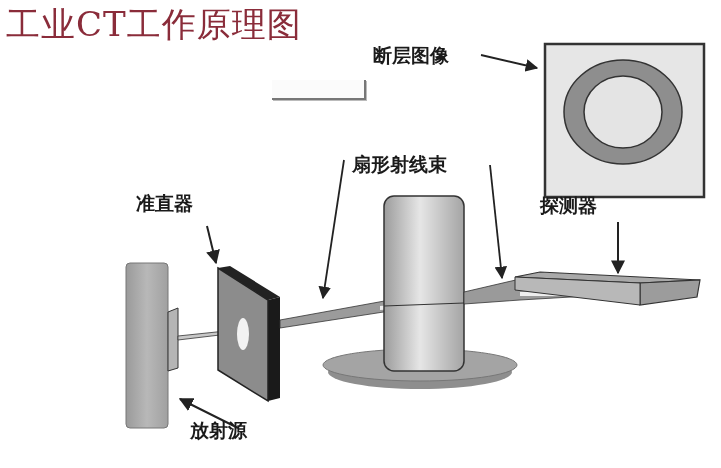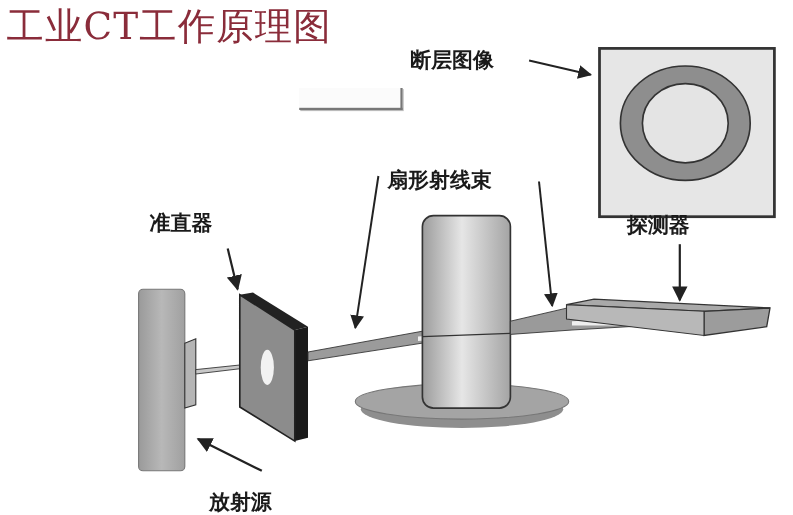--- a/index.html
+++ b/index.html
@@ -86,15 +86,15 @@
   <line x1="481" y1="55" x2="537" y2="68" stroke="#222" stroke-width="1.8" marker-end="url(#arrow)"></line>
   <line x1="344" y1="160" x2="323" y2="298" stroke="#222" stroke-width="1.8" marker-end="url(#arrow)"></line>
   <line x1="490" y1="165" x2="502" y2="278" stroke="#222" stroke-width="1.8" marker-end="url(#arrow)"></line>
   <line x1="618" y1="222" x2="618" y2="273" stroke="#222" stroke-width="2" marker-end="url(#arrow)"></line>
   <line x1="207" y1="226" x2="216" y2="263" stroke="#222" stroke-width="2" marker-end="url(#arrow)"></line>
   <line x1="238" y1="428" x2="180" y2="399" stroke="#222" stroke-width="2" marker-end="url(#arrow)"></line>
 </svg>
 
 <div class="label" style="left:373px; top:44px;">断层图像</div>
 <div class="label" style="left:352px; top:141px;margin-top:12px;">扇形射线束</div>
-<div class="label" style="left:570px; top:194px;">探测器</div>
+<div class="label" style="left:540px; top:194px;">探测器</div>
 <div class="label" style="left:136px; top:192px;">准直器</div>
-<div class="label" style="left:190px; top:446px;">放射源</div>
+<div class="label" style="left:190px; top:420px;font-family:Liberation Serif, serif;">放射源</div>
 
 </body></html>

